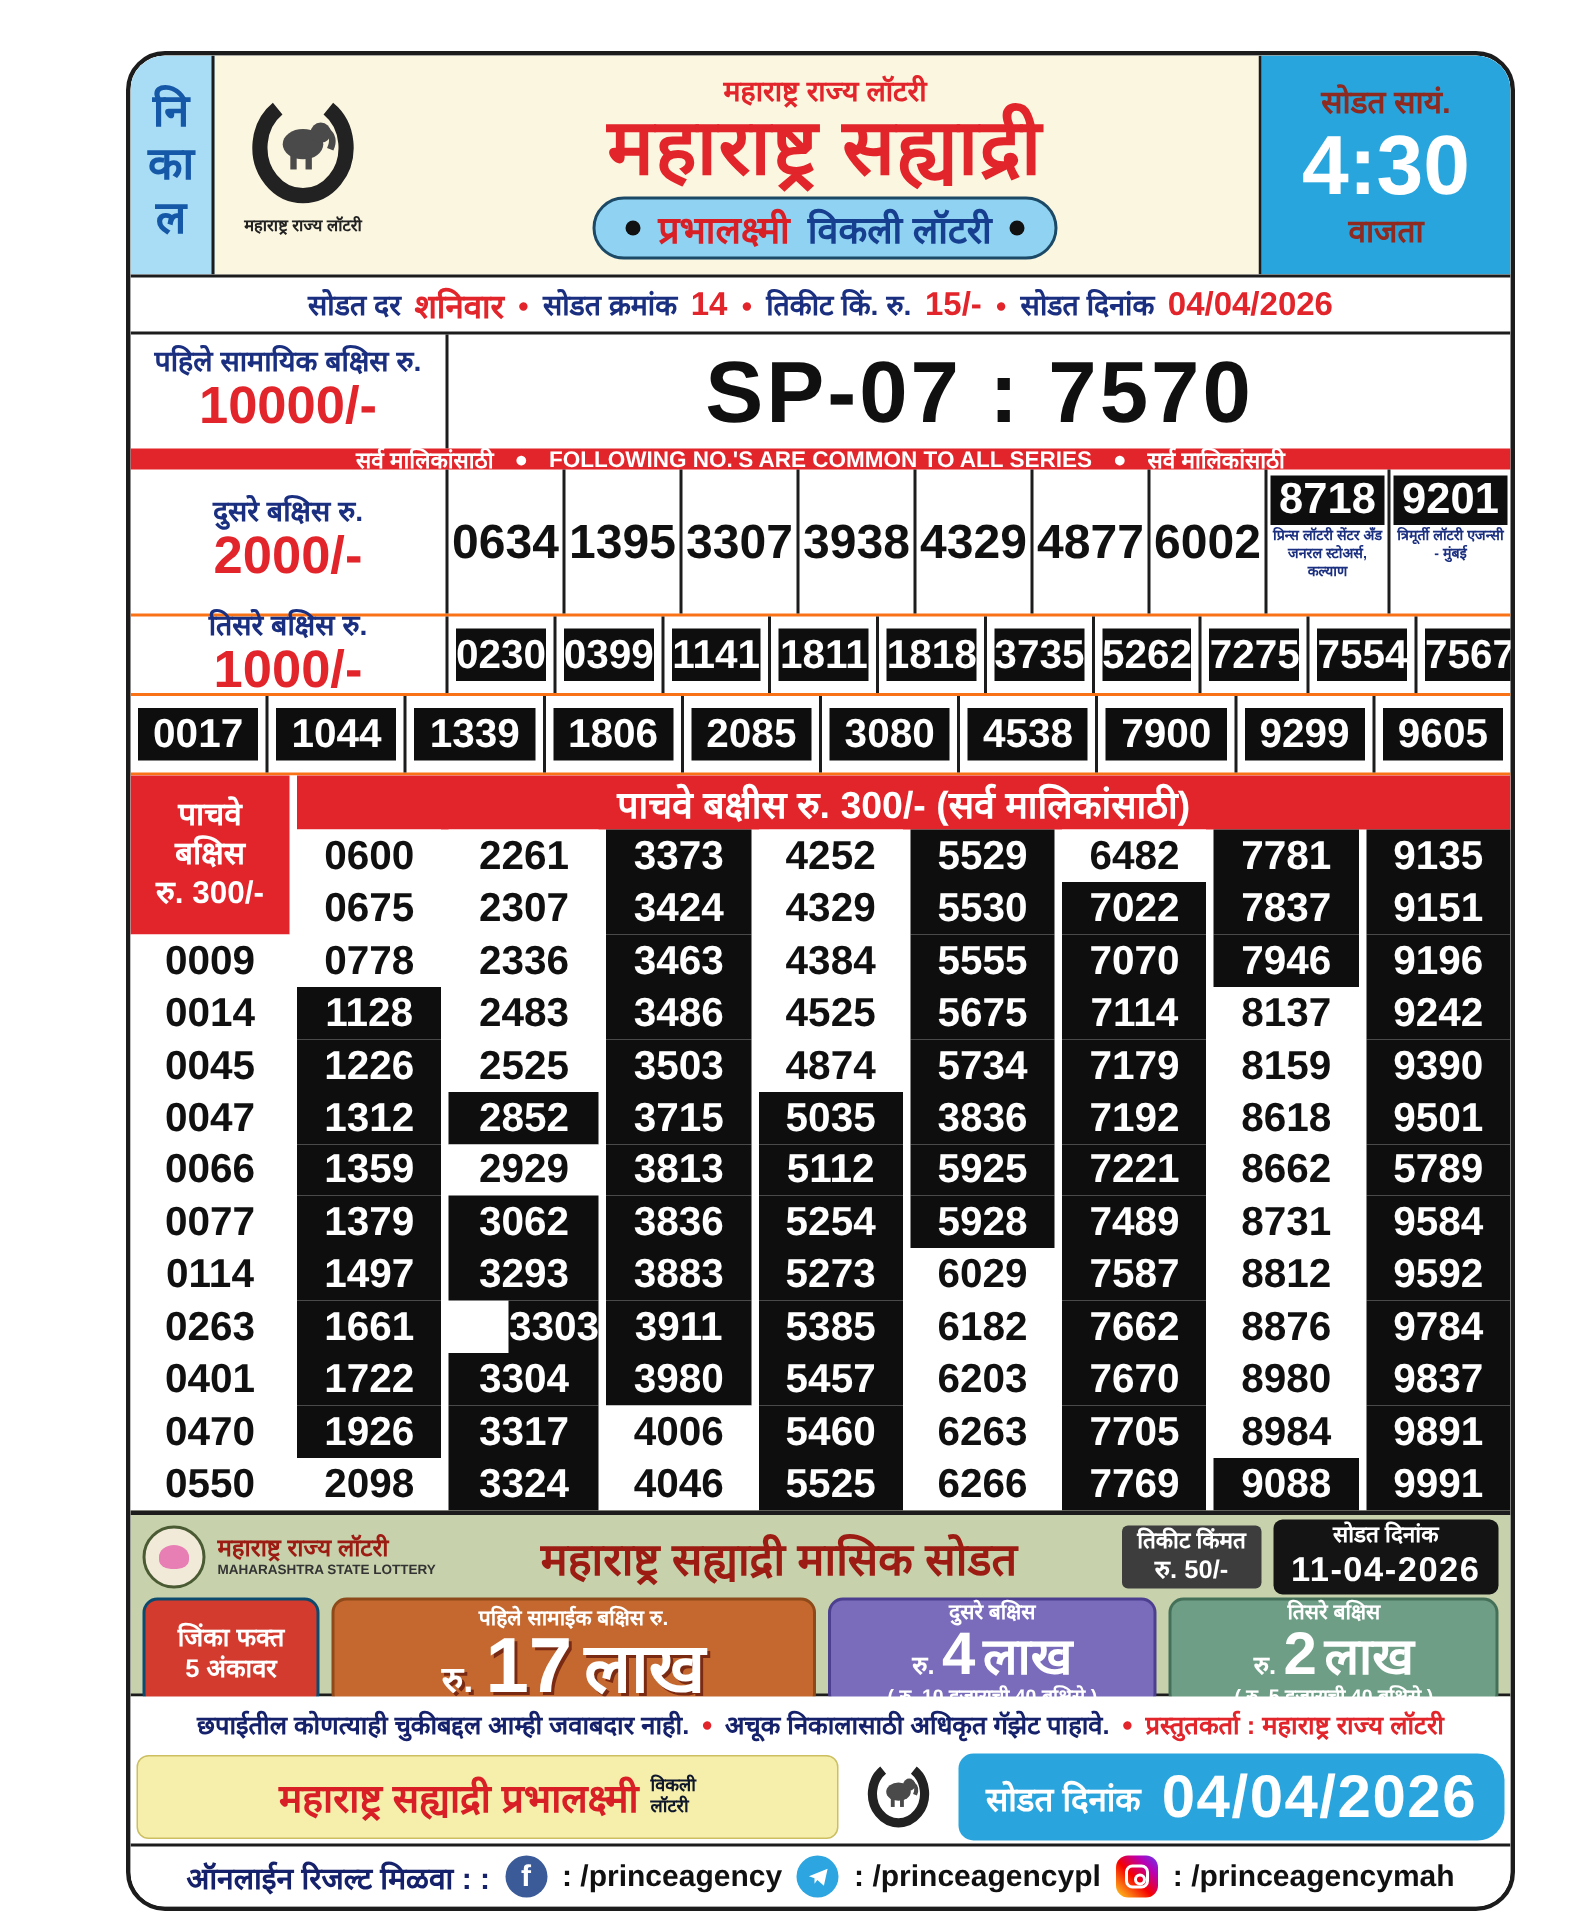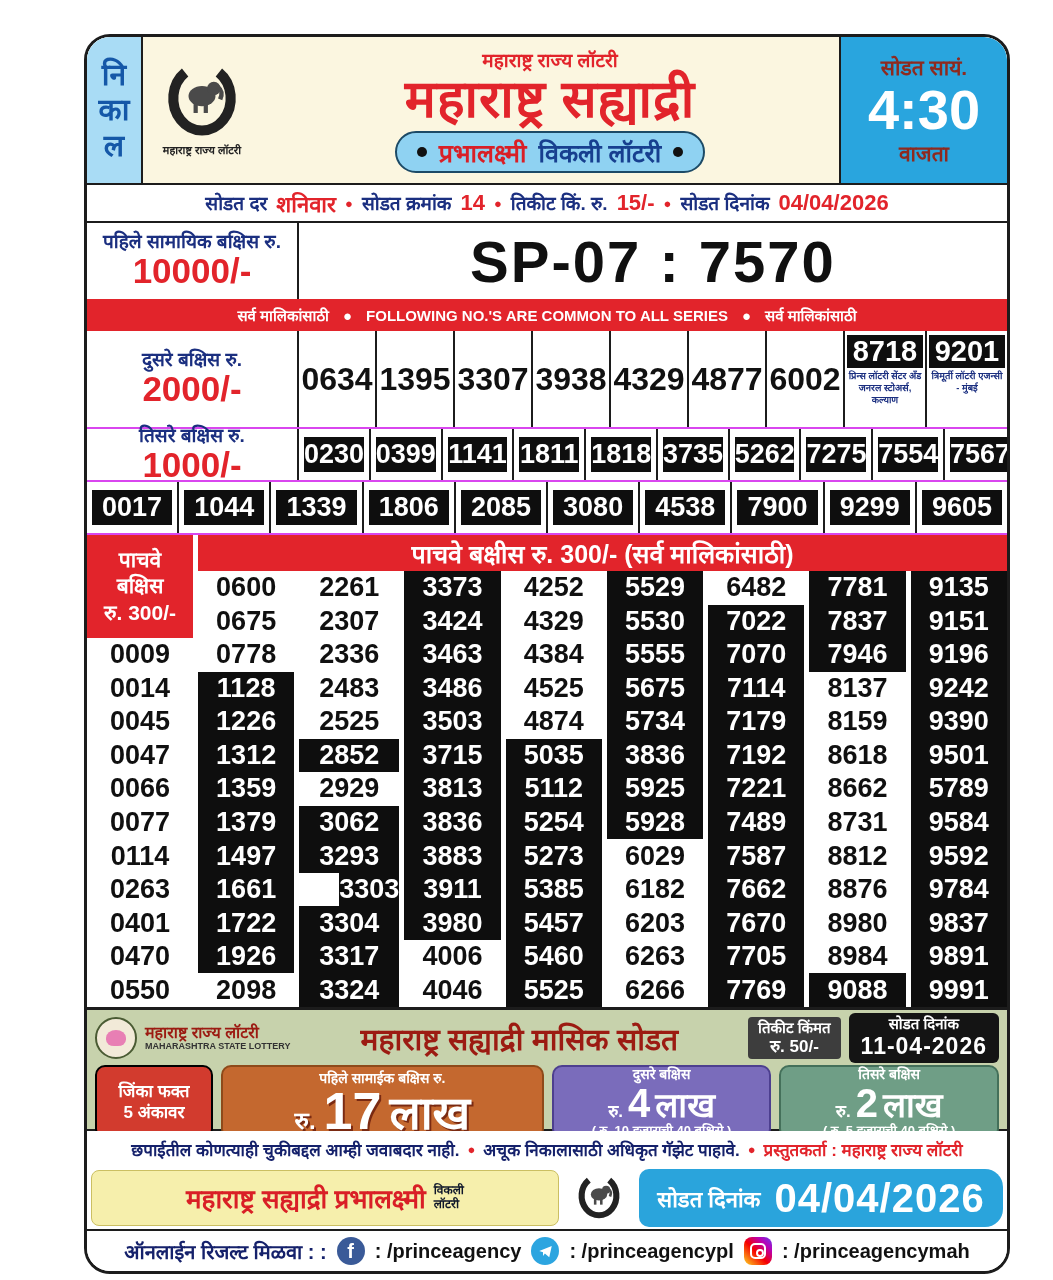--- a/index.html
+++ b/index.html
@@ -37,25 +37,25 @@
   
   .prize1 { height:76px; display:flex; flex:none; }
   .label-cell { width:212px; border-right:2px solid #1c1c1c; flex:none;
                 display:flex; flex-direction:column; align-items:center; justify-content:center; }
   .plabel { color:#1B2F80; font-weight:800; font-size:19px; text-align:center; line-height:1.1; }
   .pamount { color:#E2242B; font-weight:800; font-size:35px; line-height:1.05; }
   .prize1-result { flex:1; display:flex; align-items:center; justify-content:center;
                    font-weight:800; font-size:58px; color:#101010; letter-spacing:2px; }
 
   
-  .band { height:32px; background:#E2242B; color:#fff; flex:none;
+  .band { height:14px; background:#E2242B; color:#fff; flex:none;
           display:flex; align-items:center; justify-content:center; gap:14px; font-weight:800; font-size:15px; }
 
   
-  .prow { display:flex; border-bottom:2px solid #d946ef; flex:none; }
+  .prow { display:flex; border-bottom:2px solid #f97316; flex:none; }
   .prize2 { height:98px; }
   .prize34 { height:53px; }
   .cells { flex:1; display:flex; }
   .cell { flex:1; border-left:2px solid #1c1c1c; display:flex; align-items:center; justify-content:center; min-width:0; }
   .cell:first-child { border-left:none; }
   .num2 { font-size:32px; font-weight:800; color:#111; }
   .winner { flex-direction:column; justify-content:flex-start; padding:4px 2px 1px; gap:2px; }
   .wnum { background:#0e0e0e; color:#fff; font-weight:800; font-size:29px; line-height:1.15; width:100%; text-align:center; }
   .wshop { color:#1B2F80; font-weight:bold; font-size:9.5px; text-align:center; line-height:1.25; }
   .blockcell { padding:6px 5px; }
@@ -84,21 +84,21 @@
   .m-cap-mr { color:#9C1B12; font-weight:800; font-size:16px; }
   .m-cap-en { color:#333; font-weight:bold; font-size:9px; }
   .m-title { flex:1; text-align:center; color:#9C1B12; font-weight:800; font-size:30px; }
   .m-price { background:#3d3d3d; color:#fff; text-align:center; padding:2px 10px; border-radius:4px;
              font-weight:800; line-height:1.2; flex:none; }
   .m-price .l1 { font-size:15px; } .m-price .l2 { font-size:17px; }
   .m-date { background:#141414; color:#fff; text-align:center; padding:2px 12px; border-radius:6px;
             font-weight:800; line-height:1.2; flex:none; }
   .m-date .l1 { font-size:15px; } .m-date .l2 { font-size:23px; letter-spacing:1px; }
   .m-bottom { display:flex; align-items:stretch; gap:8px; flex:1; }
-  .win-box { width:118px; background:#D23B2E; border:2px solid #000000; border-radius:10px; color:#fff;
+  .win-box { width:118px; background:#D23B2E; border:2px solid #0c4a6e; border-radius:10px; color:#fff;
              font-weight:800; font-size:17px; display:flex; flex-direction:column; align-items:center;
              justify-content:center; line-height:1.25; flex:none; }
   .p1-box { flex:1.7; background:#C4682F; border:2px solid #8E4A1A; border-radius:10px; color:#fff;
             display:flex; flex-direction:column; align-items:center; justify-content:center; }
   .p1-label { font-weight:800; font-size:14px; }
   .p1-main { display:flex; align-items:baseline; gap:8px; font-weight:800; line-height:0.95;
              text-shadow:2px 2px 0 #7a2a12; }
   .p1-rs { font-size:24px; } .p1-val { font-size:52px; } .p1-unit { font-size:46px; }
   .pbox { flex:1.15; border-radius:10px; color:#fff; display:flex; flex-direction:column;
           align-items:center; justify-content:center; line-height:1.05; }

